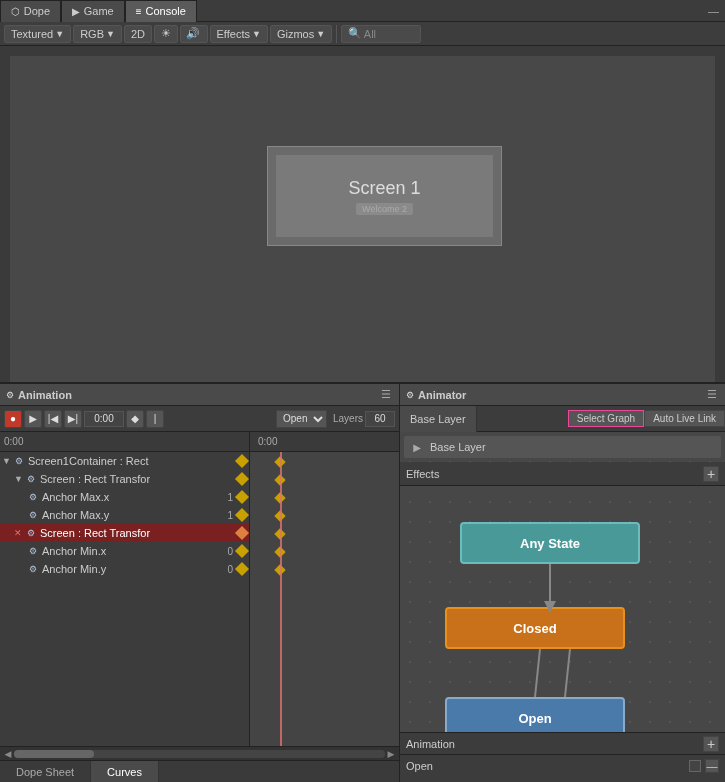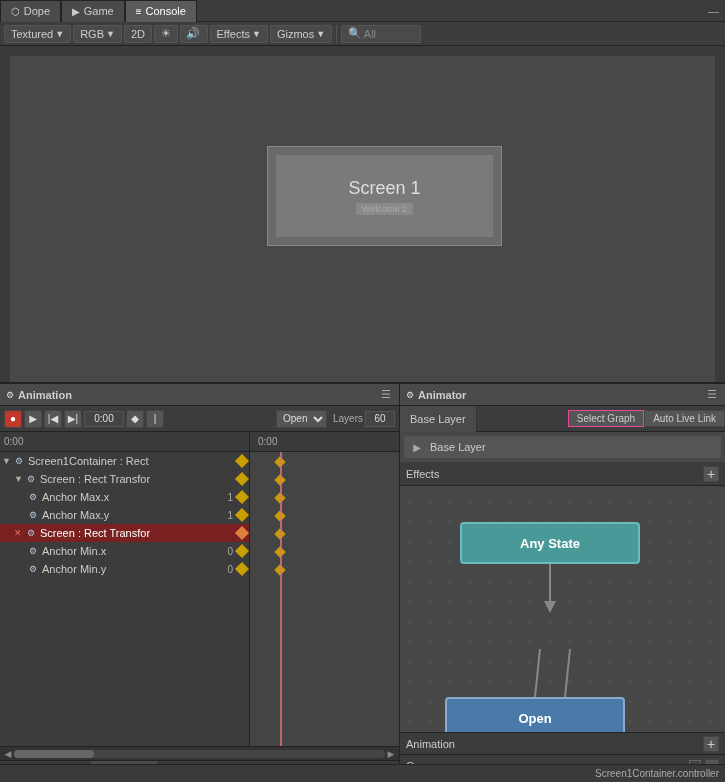--- a/index.html
+++ b/index.html
@@ -736,20 +736,23 @@
 
       <div class="animator-layers" style="position:absolute; top:30px; left:0; right:0;">
         <span>Effects</span>
         <div class="layers-add-btn">+</div>
       </div>
 
       <div class="state-node any-state" style="top: 90px; left: 60px;">
         <span>Any State</span>
       </div>
 
+      <div class="state-node closed" style="top: 175px; left: 45px;">
+        <span>Closed</span>
+      </div>
 
       <div class="state-node open-state" style="top: 265px; left: 45px;">
         <span>Open</span>
       </div>
 
       <svg style="position:absolute; top:0; left:0; width:100%; height:100%; pointer-events:none;">
 
         <line x1="150" y1="132" x2="150" y2="175" stroke="#888" stroke-width="2" marker-end="url(#arr)"></line>
 
         <line x1="140" y1="217" x2="135" y2="265" stroke="#888" stroke-width="2"></line>
@@ -767,18 +770,15 @@
         <span>Animation</span>
         <div class="params-add-btn">+</div>
       </div>
       <div class="params-row">
         <span class="param-name">Open</span>
         <div class="param-checkbox"></div>
         <div class="param-minus">—</div>
       </div>
     </div>
 
-    <div class="status-bar">
-      <span>Screen1Container.controller</span>
-    </div>
   </div>
 
 </div>
 
 </body></html>

